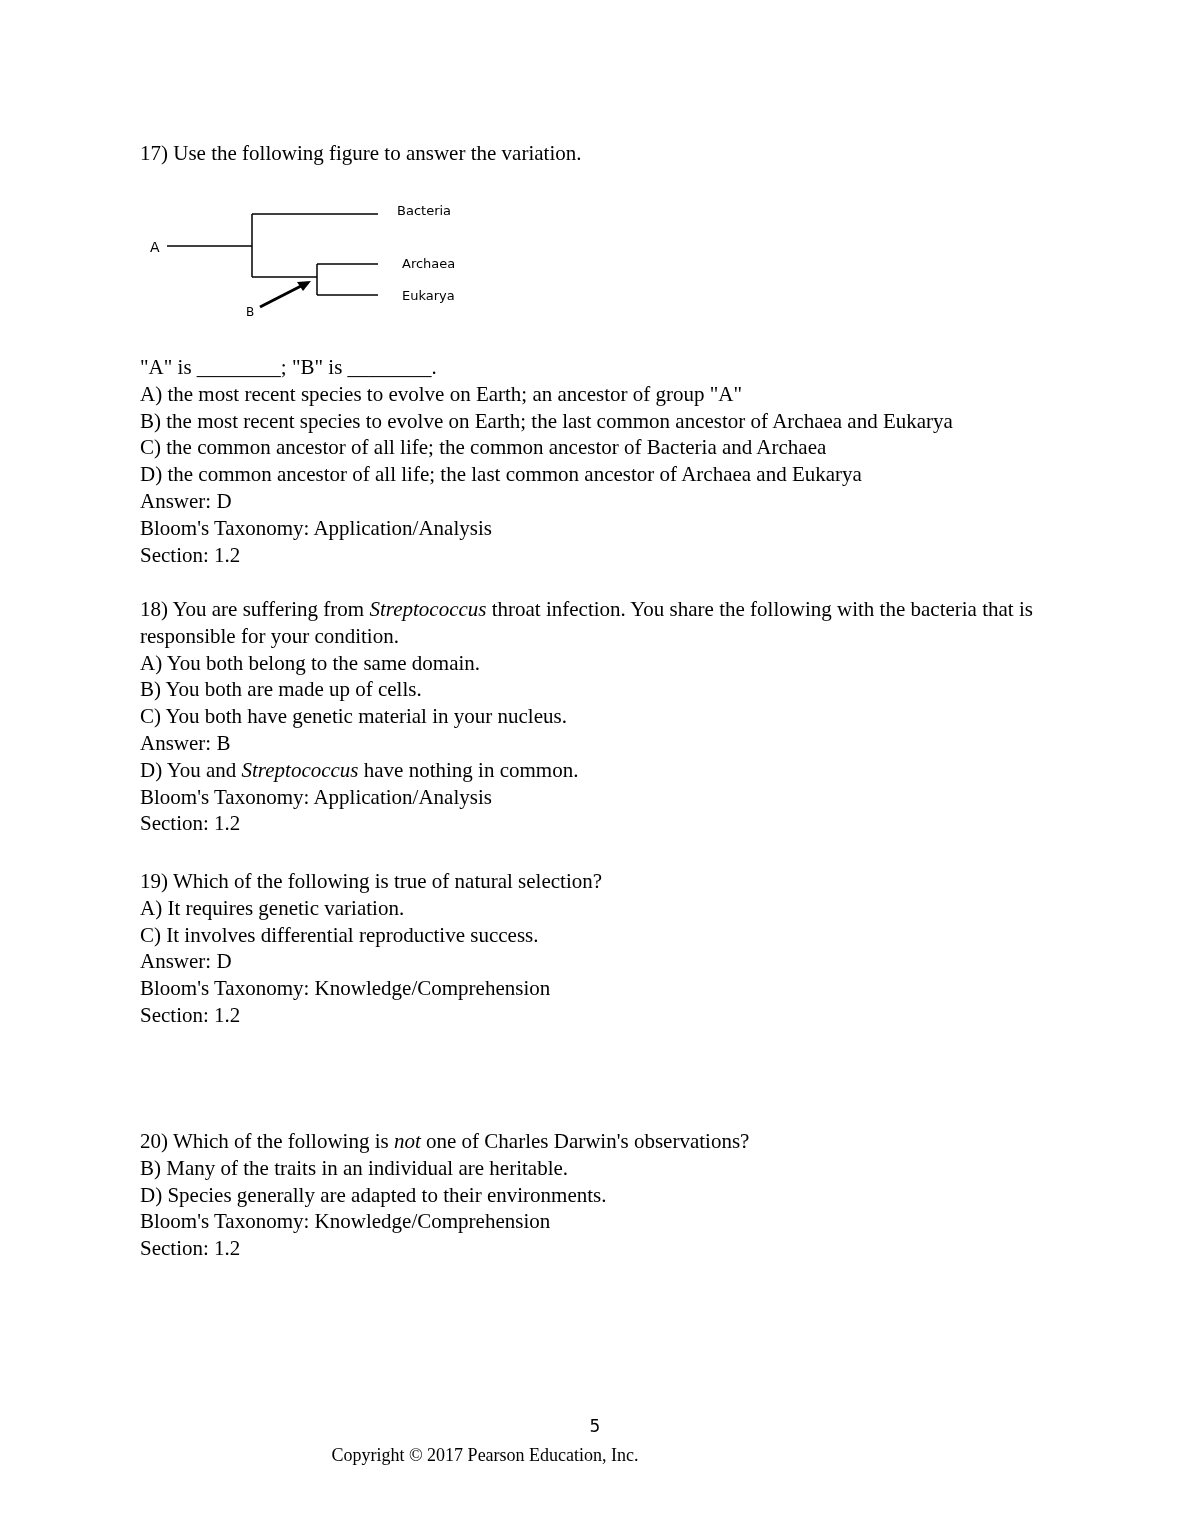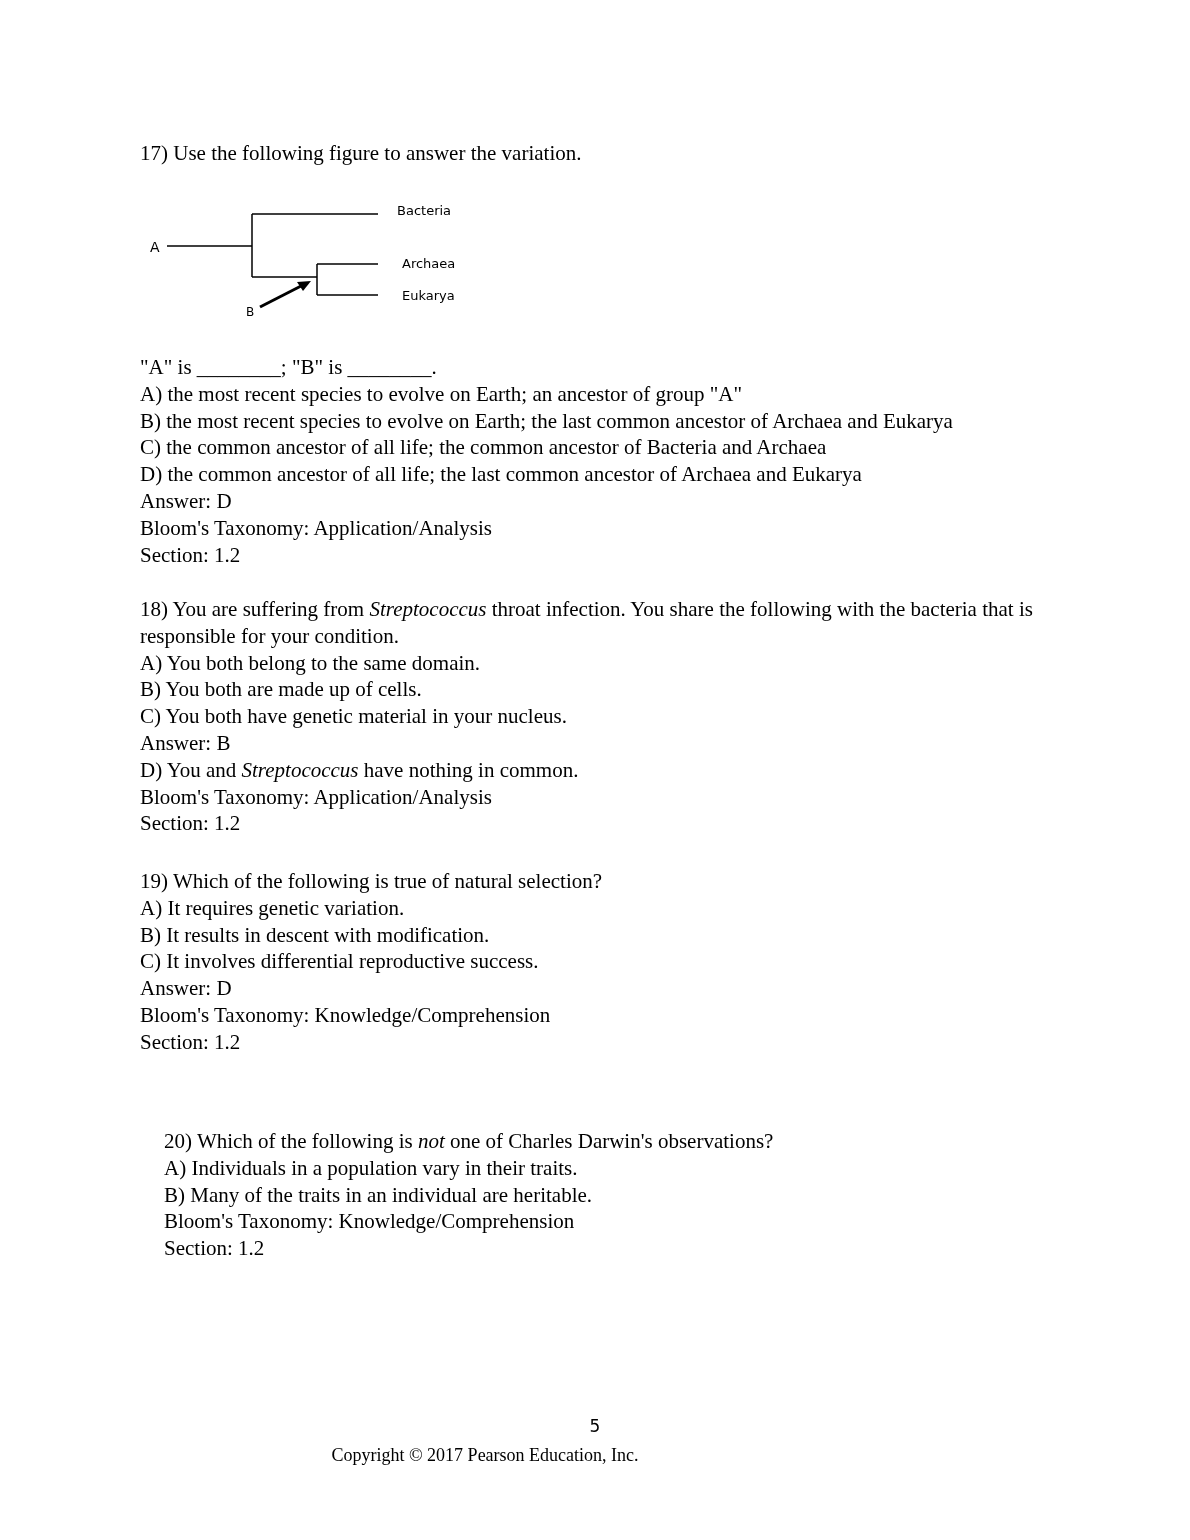--- a/index.html
+++ b/index.html
@@ -59,29 +59,28 @@
   <span class="line">C) You both have genetic material in your nucleus.</span>
   <span class="line">Answer:  B</span>
   <span class="line"><span>D) You and </span><em>Streptococcus</em><span> have nothing in common.</span></span>
   <span class="line">Bloom's Taxonomy:  Application/Analysis</span>
   <span class="line">Section:  1.2</span>
 </div>
 
 <div class="q" style="top:868px;">
   <span class="line"><span>19)</span> <span>Which of the following is true of natural selection?</span></span>
   <span class="line">A) It requires genetic variation.</span>
-  <span class="line">B) It results in descent with modification.</span>
   <span class="line">C) It involves differential reproductive success.</span>
   <span class="line">Answer:  D</span>
   <span class="line">Bloom's Taxonomy:  Knowledge/Comprehension</span>
   <span class="line">Section:  1.2</span>
 </div>
 
-<div class="q" style="top:1128px;margin-left:24px;">
+<div class="q" style="top:1128px;">
   <span class="line"><span>20)</span> <span>Which of the following is </span><em>not</em><span> one of Charles Darwin's observations?</span></span>
-  <span class="line">A) Individuals in a population vary in their traits.</span>
   <span class="line">B) Many of the traits in an individual are heritable.</span>
+  <span class="line">D) Species generally are adapted to their environments.</span>
   <span class="line">Bloom's Taxonomy:  Knowledge/Comprehension</span>
   <span class="line">Section:  1.2</span>
 </div>
 
 <div class="pagenum">5</div>
 <div class="copyright">Copyright © 2017 Pearson Education, Inc.</div>
 
 </body></html>

